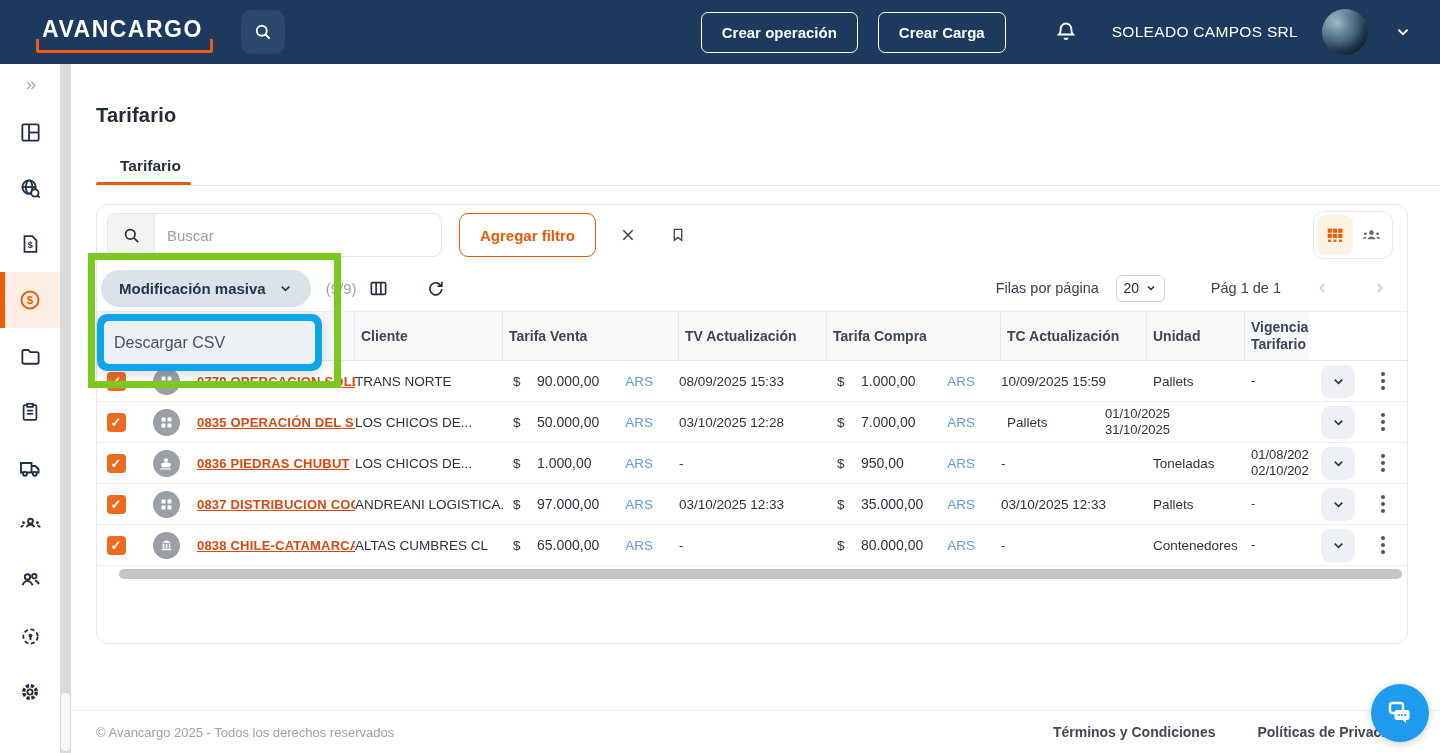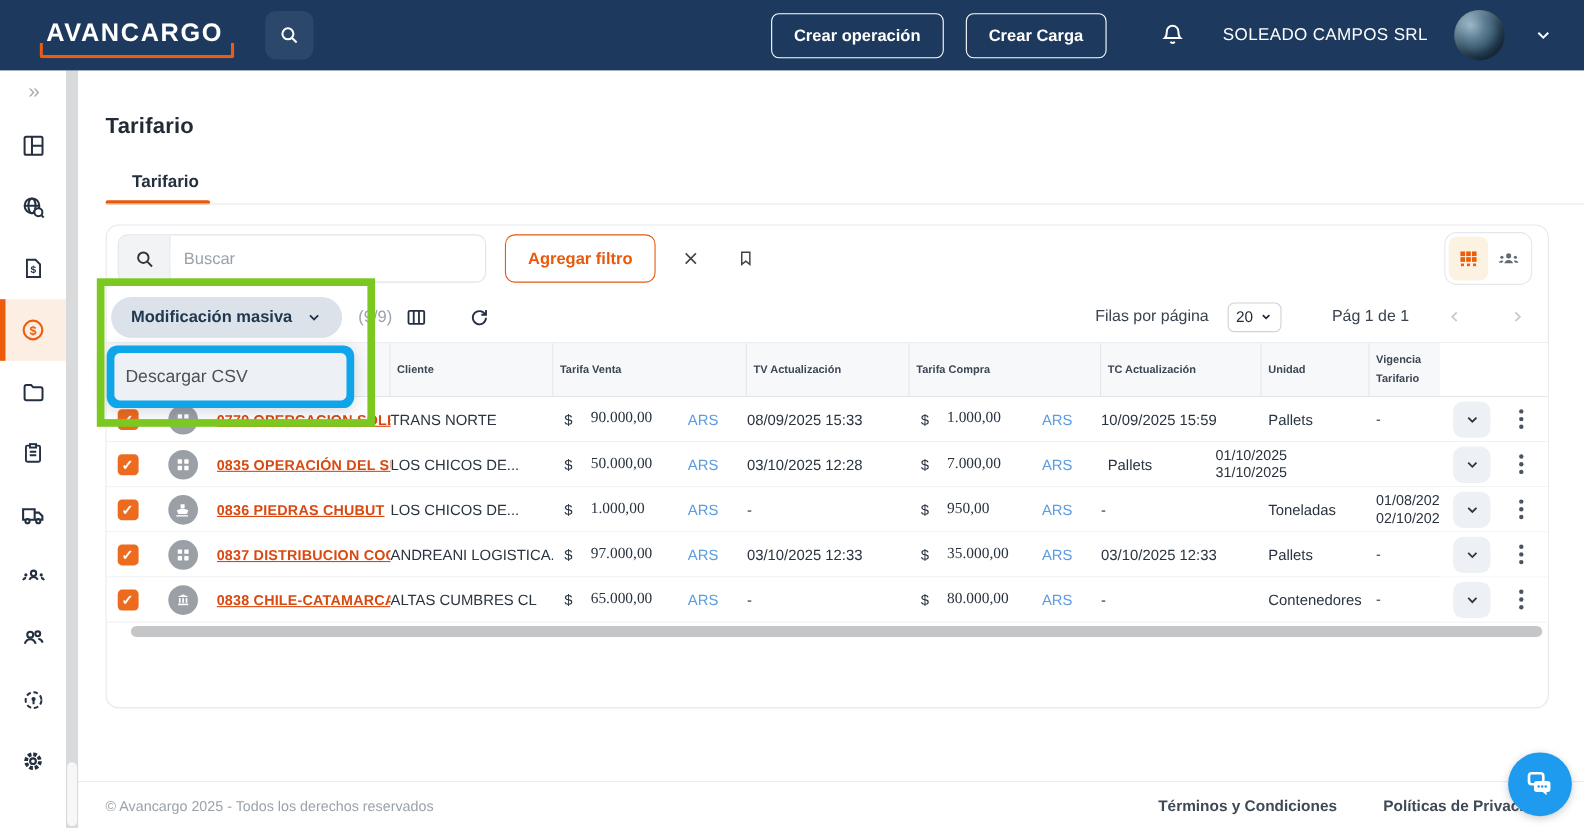--- a/index.html
+++ b/index.html
@@ -57,41 +57,41 @@
   .sel-count { margin-left:15px; color:#9aa3ad; font-size:15px; }
   .cols-btn { margin-left:6px; } .refresh-btn { margin-left:26px; }
   .pager { margin-left:auto; display:flex; align-items:center; }
   .rpp-label { color:#39434f; font-size:14.5px; }
   .rpp-select { margin-left:17px; width:49px; height:27px; border:1px solid #ccd2d9; border-radius:6px; display:flex; align-items:center; justify-content:center; gap:6px; font-size:14px; color:#1f2937; cursor:pointer; background:#fff; }
   .page-status { margin-left:46px; color:#39434f; font-size:14.5px; }
   .pg-btn { background:none; border:none; cursor:default; display:flex; padding:4px; }
   .pg-prev { margin-left:30px; } .pg-next { margin-left:32px; }
 
   
-  .thead { height:50px; background:#f7f8fa; border-top:1px solid #eceef1; border-bottom:1px solid #e3e6ea; display:flex; position:relative; font-weight:bold; color:#3d4654; font-size:10px; }
+  .thead { height:50px; background:#f7f8fa; border-top:1px solid #eceef1; border-bottom:1px solid #e3e6ea; display:flex; position:relative; font-weight:bold; color:#3d4654; font-size:14px; }
   .trow { height:41px; border-bottom:1px solid #edeff2; display:flex; align-items:center; position:relative; font-size:13.5px; color:#2a3440; background:#fff; }
   .c { display:flex; align-items:center; height:100%; }
   .c-check { width:38px; justify-content:center; }
   .c-icon  { width:62px; justify-content:center; }
   .c-name  { width:158px; overflow:hidden; white-space:nowrap; }
   .c-cliente { width:148px; overflow:hidden; white-space:nowrap; }
   .c-money { width:176px; position:relative; }
   .c-money.compra { width:174px; }
   .c-date { width:148px; overflow:hidden; white-space:nowrap; }
   .c-date.tc { width:146px; }
   .c-unidad { width:98px; padding-left:6px; }
   .c-vig { flex:1; overflow:hidden; padding-left:6px; font-size:13px; line-height:16px; white-space:nowrap; }
   .thead .c { border-right:1px solid #e4e7ea; }
   .thead .c:last-child, .thead .c-check, .thead .c-icon { border-right:none; }
   .thead .c-name { border-right:1px solid #e4e7ea; }
   .thead .c-cliente, .thead .c-money, .thead .c-date, .thead .c-unidad { padding-left:6px; }
   .hdr-vig { flex:1; padding-left:6px; display:flex; align-items:center; }
   .hdr-vig span { width:70px; line-height:17px; }
   .cur-sym { position:absolute; left:10px; }
-  .amount { position:absolute; left:34px; font-size:14px;font-family:Liberation Serif, serif; }
+  .amount { position:absolute; left:34px; font-size:14px; }
   .cur-code { position:absolute; right:26px; color:#5b9ce2; font-size:13.5px; }
   .row-link { color:#d9480f; font-weight:bold; text-decoration:underline; letter-spacing:0.2px; font-size:13px; white-space:nowrap; cursor:pointer; }
   .checkbox { width:19px; height:19px; border-radius:4px; background:#ed6b1e; color:#fff; font-size:13px; font-weight:bold; display:flex; align-items:center; justify-content:center; cursor:pointer; }
   .row-circle { width:27px; height:27px; border-radius:50%; background:#9aa0a6; display:flex; align-items:center; justify-content:center; }
   .row-actions { position:absolute; right:0; top:0; bottom:0; width:98px; background:#fff; display:flex; align-items:center; }
   .expand-btn { width:34px; height:33px; margin-left:12px; border:none; border-radius:9px; background:#edf1f6; cursor:pointer; display:flex; align-items:center; justify-content:center; }
   .kebab-btn { margin-left:22px; background:none; border:none; cursor:pointer; display:flex; flex-direction:column; gap:3px; padding:4px; }
   .kebab-btn i { width:4px; height:4px; border-radius:50%; background:#4a5560; }
   .hscroll { height:18px; position:relative; }
   .hthumb { position:absolute; left:22px; right:5px; top:3px; height:10px; border-radius:5px; background:#c4c6c8; cursor:pointer; }

